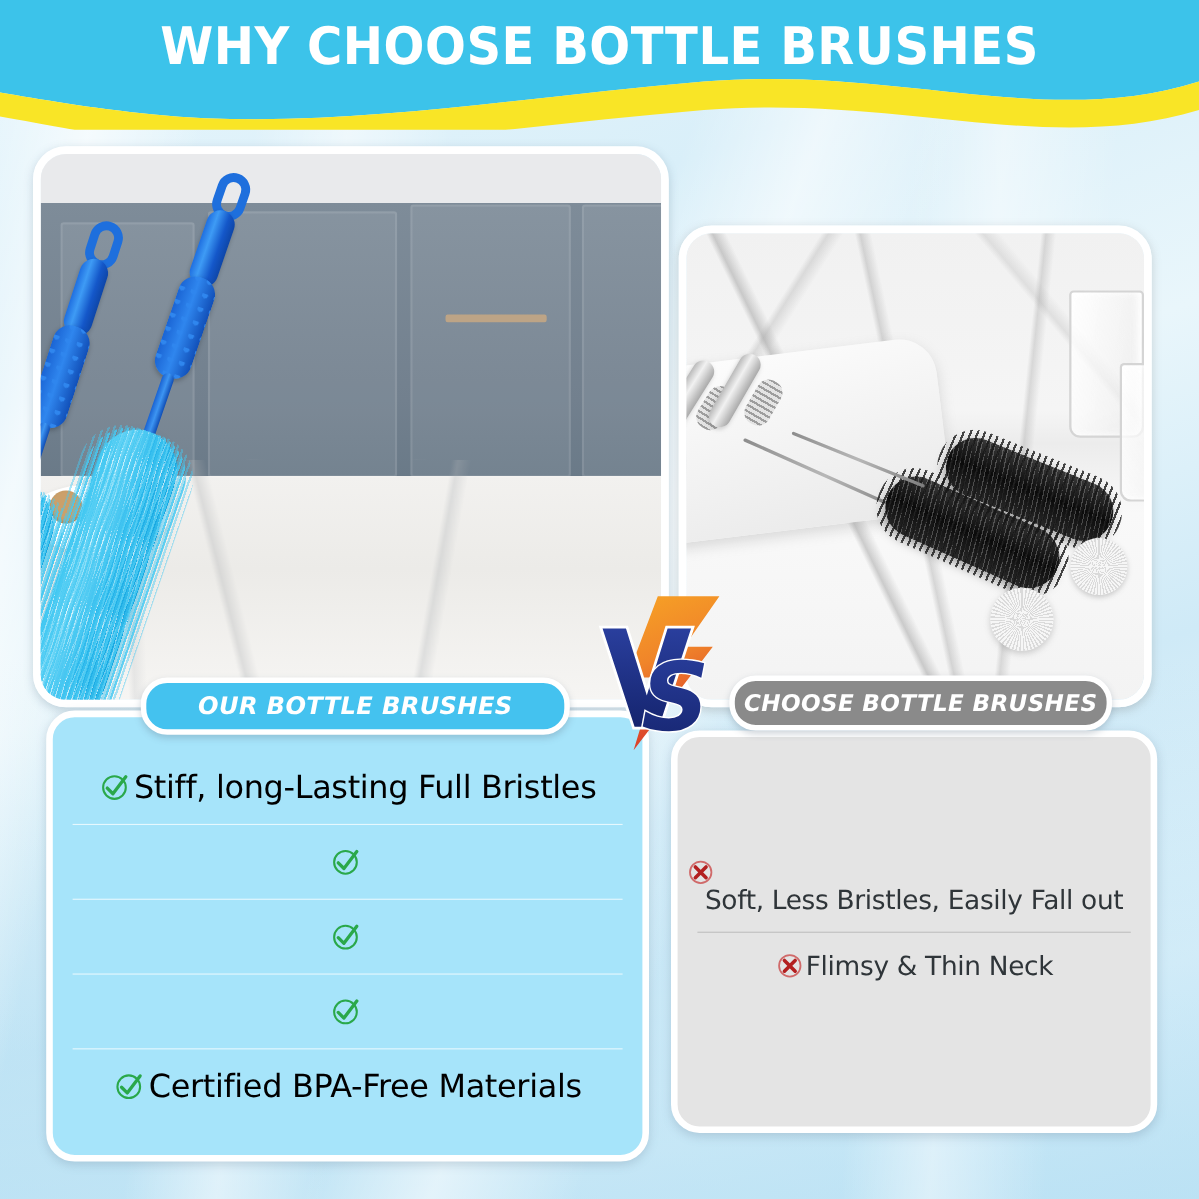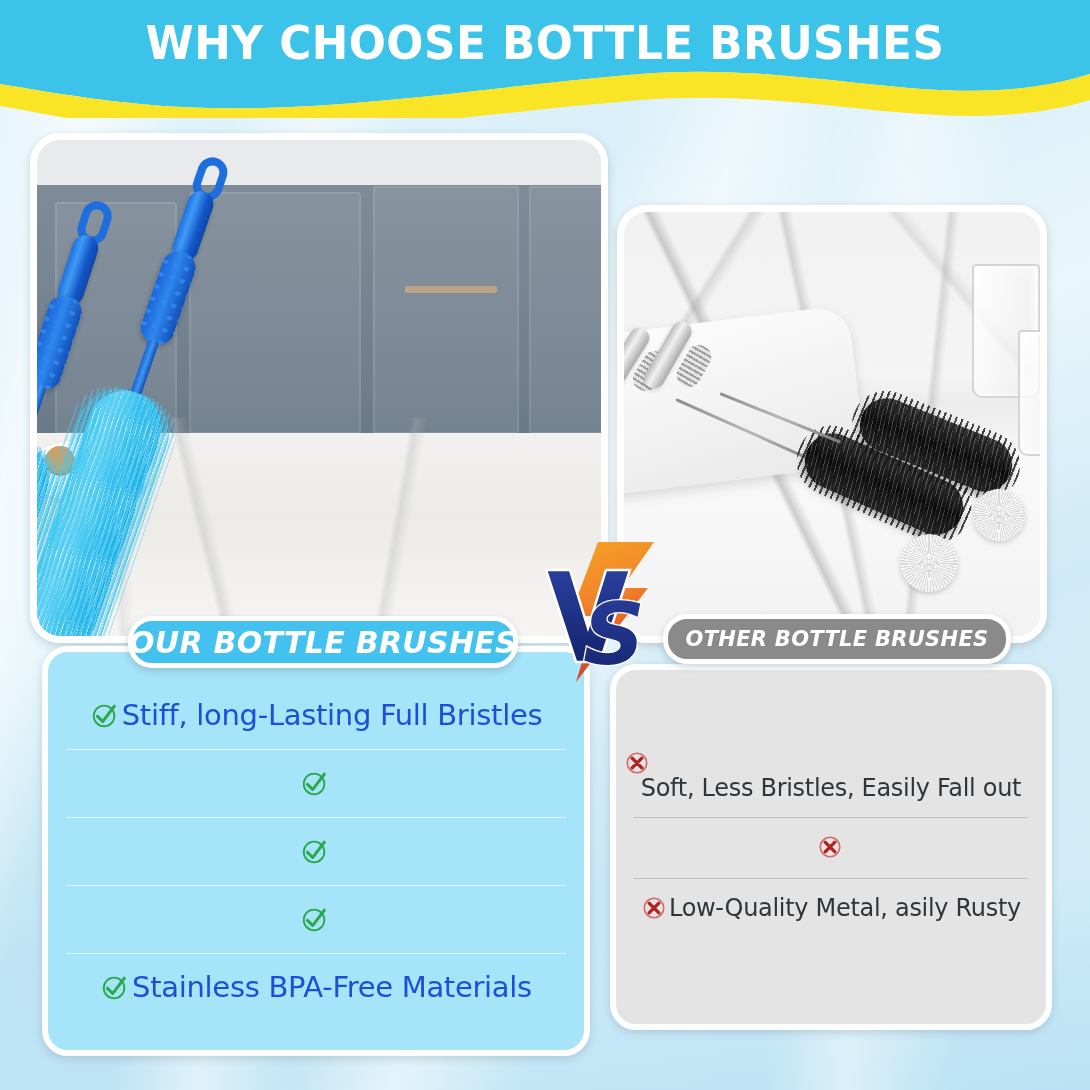--- a/index.html
+++ b/index.html
@@ -304,21 +304,21 @@
     border-radius: 24px;
     border: 5px solid #ffffff;
     box-sizing: content-box;
     display: flex;
     align-items: center;
     justify-content: center;
     color: #ffffff;
     font-family: "DejaVu Sans", sans-serif;
     font-weight: bold;
     font-style: italic;
-    font-size: 30px;
+    font-size: 22px;
     letter-spacing: 0.3px;
     white-space: nowrap;
     box-shadow: 0 3px 7px rgba(90,110,130,0.30);
     z-index: 35;
   }
   .pill-ours {
     left: 128px;
     top: 616px;
     width: 380px;
     background: #44c2ef;
@@ -397,21 +397,21 @@
     margin-right: 2px;
     display: block;
   }
   .fpanel-right .ficon {
     width: 26px;
     height: 26px;
   }
   .ftext {
     font-family: "DejaVu Sans", sans-serif;
     font-size: 29px;
-    color: #1d4ed8;
+    color: #000000;
     white-space: nowrap;
     letter-spacing: -0.3px;
   }
   .fpanel-right .ftext {
     font-size: 24px;
     color: #2f3539;
   }
   
   .fitem.icon-above {
     align-items: flex-start;
@@ -518,21 +518,21 @@
       <path d="M10,34 L34,34 L52,92 L70,34 L94,34 L64,126 L40,126 Z" fill="url(#vsGrad)" stroke="#ffffff" stroke-width="2.5"></path>
 
       <text x="78" y="128" font-family="DejaVu Sans, sans-serif" font-size="86" font-weight="bold" font-style="italic" fill="url(#vsGrad)" stroke="#ffffff" stroke-width="2.5" paint-order="stroke" text-anchor="middle">S</text>
     </svg>
   </div>
 
   <div class="pill pill-ours">
     <span>OUR BOTTLE BRUSHES</span>
   </div>
   <div class="pill pill-others">
-    <span>OTHER BOTTLE BRUSHES</span>
+    <span>CHOOSE BOTTLE BRUSHES</span>
   </div>
 
   <div class="fpanel fpanel-left">
     <div class="flist">
 
       <div class="fitem">
         <svg class="ficon" viewBox="0 0 32 32">
           <circle cx="15" cy="17" r="11" fill="none" stroke="#2aa84a" stroke-width="2"></circle>
           <path d="M8,17.5 L13.5,23 L26,6.5" fill="none" stroke="#2aa84a" stroke-width="3.2" stroke-linecap="round" stroke-linejoin="round"></path>
         </svg>
@@ -558,21 +558,21 @@
           <circle cx="15" cy="17" r="11" fill="none" stroke="#2aa84a" stroke-width="2"></circle>
           <path d="M8,17.5 L13.5,23 L26,6.5" fill="none" stroke="#2aa84a" stroke-width="3.2" stroke-linecap="round" stroke-linejoin="round"></path>
         </svg>
       </div>
 
       <div class="fitem">
         <svg class="ficon" viewBox="0 0 32 32">
           <circle cx="15" cy="17" r="11" fill="none" stroke="#2aa84a" stroke-width="2"></circle>
           <path d="M8,17.5 L13.5,23 L26,6.5" fill="none" stroke="#2aa84a" stroke-width="3.2" stroke-linecap="round" stroke-linejoin="round"></path>
         </svg>
-        <span class="ftext">Stainless BPA-Free Materials</span>
+        <span class="ftext">Certified BPA-Free Materials</span>
       </div>
 
     </div>
   </div>
 
   <div class="fpanel fpanel-right">
     <div class="flist">
 
       <div class="fitem icon-above">
         <svg class="ficon" viewBox="0 0 32 32">
@@ -580,28 +580,22 @@
           <path d="M10,10 L22,22 M22,10 L10,22" fill="none" stroke="#b32020" stroke-width="4" stroke-linecap="round"></path>
         </svg>
         <span class="ftext">Soft, Less Bristles, Easily Fall out</span>
       </div>
 
       <div class="fitem">
         <svg class="ficon" viewBox="0 0 32 32">
           <circle cx="16" cy="16" r="12" fill="none" stroke="#d06a6a" stroke-width="2"></circle>
           <path d="M10,10 L22,22 M22,10 L10,22" fill="none" stroke="#b32020" stroke-width="4" stroke-linecap="round"></path>
         </svg>
+        <span class="ftext">Flimsy &amp; Thin Neck</span>
       </div>
 
 
-      <div class="fitem">
-        <svg class="ficon" viewBox="0 0 32 32">
-          <circle cx="16" cy="16" r="12" fill="none" stroke="#d06a6a" stroke-width="2"></circle>
-          <path d="M10,10 L22,22 M22,10 L10,22" fill="none" stroke="#b32020" stroke-width="4" stroke-linecap="round"></path>
-        </svg>
-        <span class="ftext">Low-Quality Metal, asily Rusty</span>
-      </div>
 
 
     </div>
   </div>
 
 </div>
 
 </body></html>

